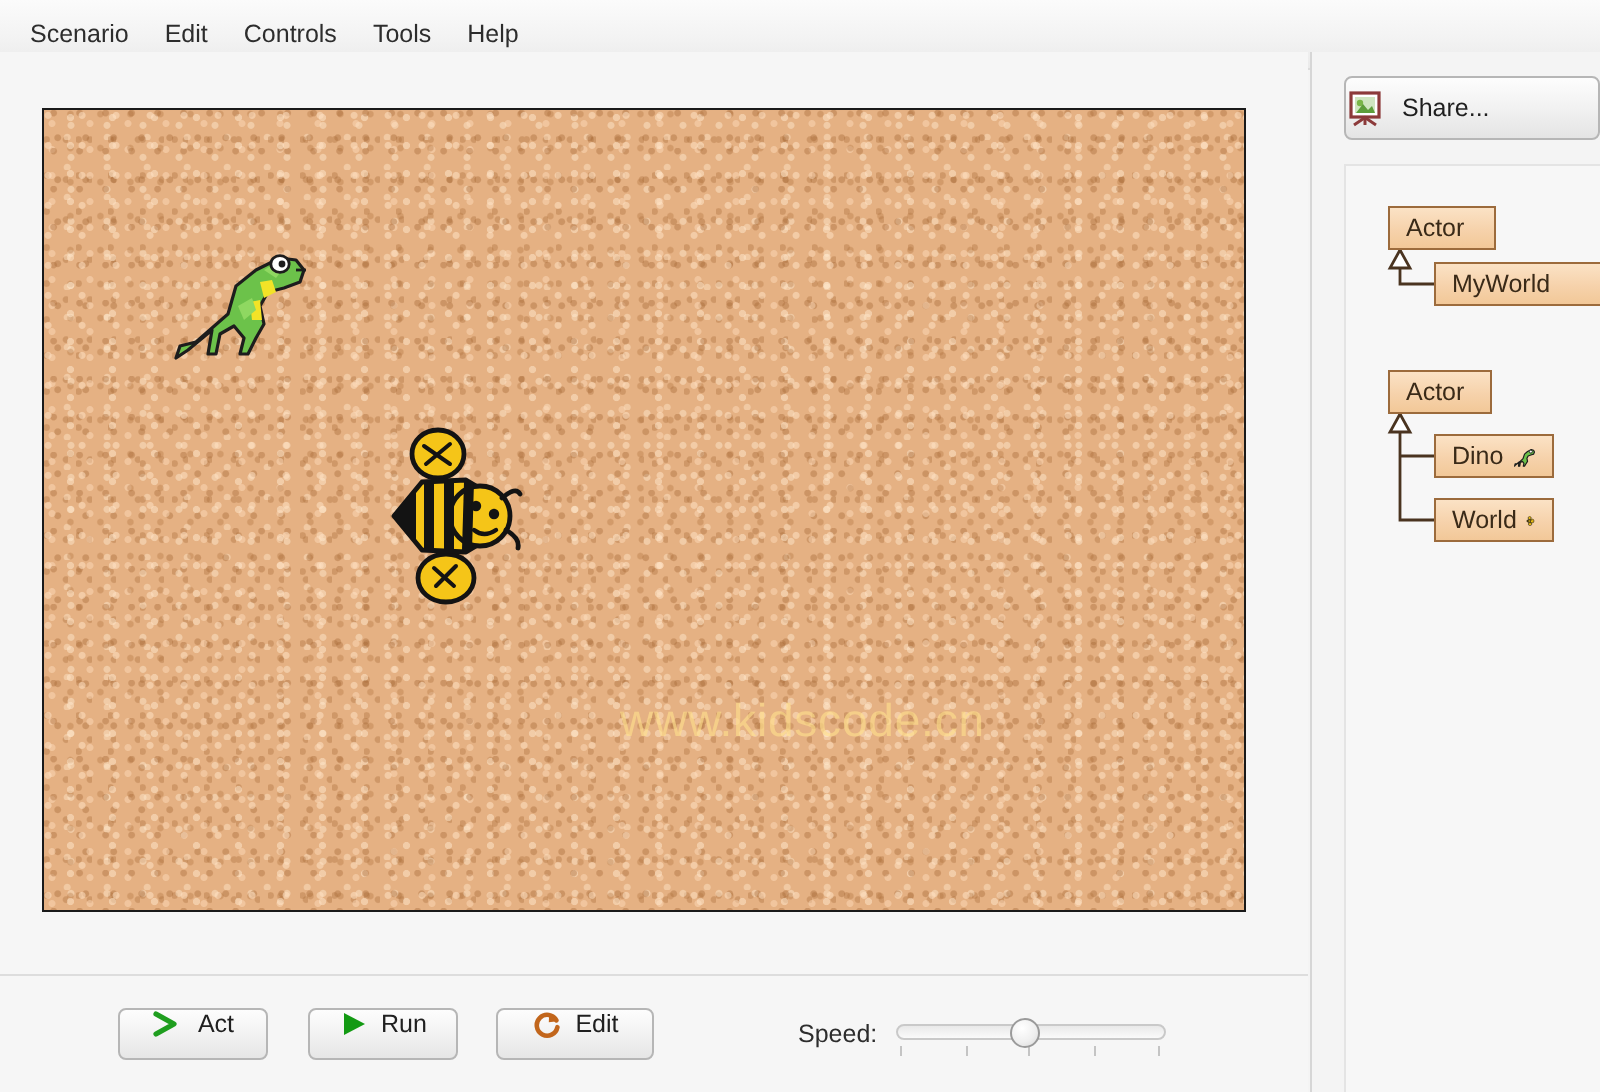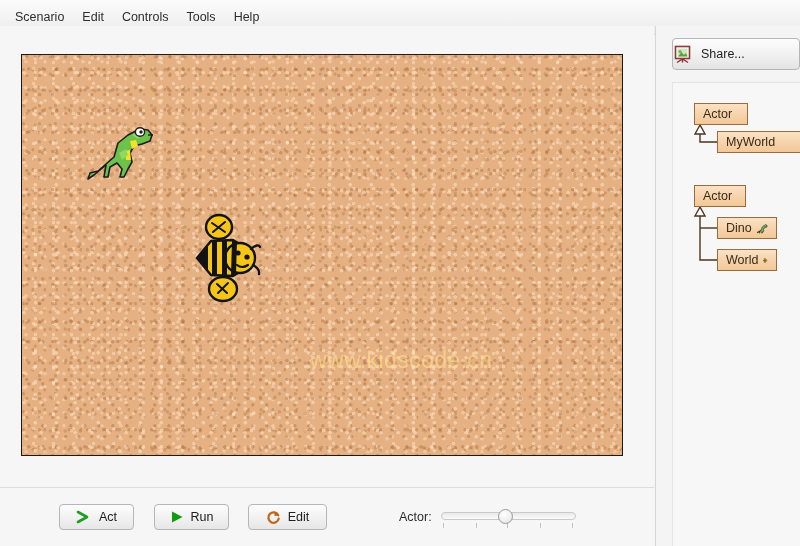--- a/index.html
+++ b/index.html
@@ -91,21 +91,21 @@
 
   
   #controls-sep {
     position: absolute;
     left: 0; top: 461px;
     width: 654px; height: 1px;
     background: #dddddd;
   }
   .ctrl-btn {
     display: inline-flex;
-    align-items: center;
+    align-items: flex-start;
     justify-content: center;
     gap: 7px;
     height: 26px;
     padding: 0 14px;
     border: 1px solid #b6b6b6;
     border-radius: 4px;
     background: linear-gradient(to bottom, #fdfdfd 0%, #f2f2f2 50%, #e6e6e6 100%);
     font-size: 12.5px;
     color: #202020;
     cursor: pointer;
@@ -305,21 +305,21 @@
 
   <div class="ctrl-btn" id="reset-button">
     <svg width="15" height="15" viewBox="0 0 15 15">
       <path d="M12.2 5.2 A5.2 5.2 0 1 0 12.7 8.6" fill="none" stroke="#c2661c" stroke-width="2.3" stroke-linecap="round"></path>
       <path d="M8.6 1.6 L12.8 5.6 L8.4 6.1 Z" fill="#c2661c"></path>
     </svg>
     <span>Edit</span>
   </div>
 
   <div id="speed-group">
-    <div id="speed-label">Actor:</div>
+    <div id="speed-label">Speed:</div>
     <div id="speed-slider">
       <div id="speed-track"></div>
       <div class="tick" style="left:2px;"></div>
       <div class="tick" style="left:35px;"></div>
       <div class="tick" style="left:66px;"></div>
       <div class="tick" style="left:99px;"></div>
       <div class="tick" style="left:131px;"></div>
       <div id="speed-thumb"></div>
     </div>
   </div>

